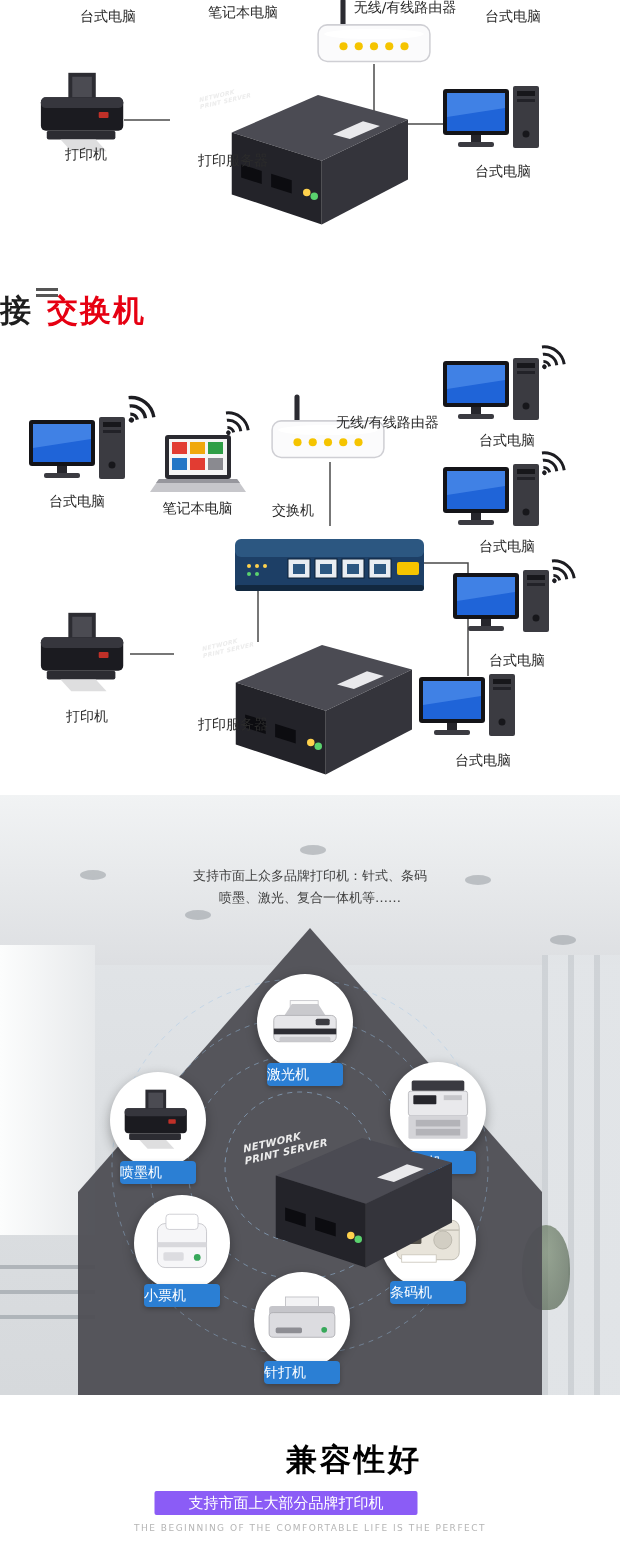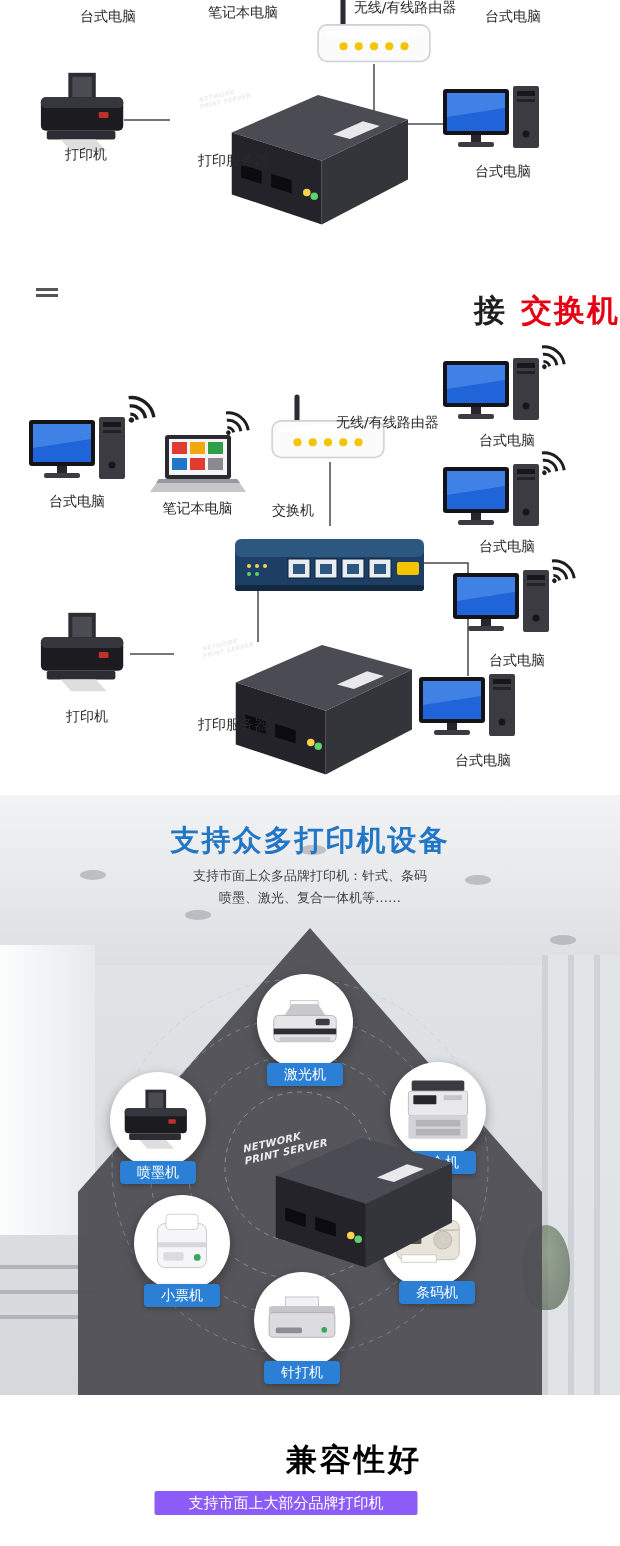--- a/index.html
+++ b/index.html
@@ -9,21 +9,21 @@
   .sec { position:absolute; left:0; width:572px; }
   .dev { position:absolute; }
   .dev svg, svg.dev { display:block; width:100%; height:100%; }
   .lbl { position:absolute; font-size:14px; color:#2b2b2b; text-align:center; white-space:nowrap; }
   .lbl.left { text-align:left; }
   .lines { position:absolute; left:0; top:0; pointer-events:none; }
   .cline { stroke:#4a4a4a; stroke-width:1.5; fill:none; }
   .wifi { position:absolute; transform:rotate(38deg); }
 
   
-  .h2-wrap { position:absolute; top:10px; left:0; width:620px; text-align:right; font-size:31px; font-weight:bold; letter-spacing:2px; }
+  .h2-wrap { position:absolute; top:10px; left:0; width:620px; text-align:left; font-size:31px; font-weight:bold; letter-spacing:2px; }
   .h2-black { color:#1e1e1e; margin-right:14px; }
   .h2-red { color:#e60012; }
   .subhead { position:absolute; top:58px; left:0; width:620px; text-align:center; font-size:10px; color:#9a9a9a; letter-spacing:1.2px; }
   .deco { position:absolute; left:36px; top:8px; }
   .deco i { display:block; width:22px; height:3px; background:#555; margin-bottom:3px; }
 
   
   .ps { position:absolute; }
   .ps-label { position:absolute; left:26%; top:13%; transform:rotate(-13deg) skewX(-6deg); color:#ececec; font-weight:bold; font-style:italic; font-size:6px; line-height:1.15; letter-spacing:.3px; display:flex; flex-direction:column; pointer-events:none; }
   .ps.big .ps-label { font-size:10px; left:24%; top:12%; }
@@ -33,21 +33,21 @@
   .ceil { position:absolute; left:0; top:0; width:620px; height:170px; background:linear-gradient(180deg,#f1f3f4,#dddfe2); }
   .light { position:absolute; width:26px; height:10px; border-radius:50%; background:#979da2; opacity:.55; }
   .win-left { position:absolute; left:0; top:150px; width:95px; height:290px; background:linear-gradient(90deg,#fcfdfd,#e7e9eb); }
   .rail { position:absolute; left:0; width:95px; height:4px; background:#a5abb0; opacity:.8; }
   .win-right { position:absolute; right:0; top:160px; width:78px; height:440px; background:repeating-linear-gradient(90deg,#cdd1d5 0 6px,#e2e5e8 6px 26px); opacity:.9; }
   .plant { position:absolute; right:50px; top:430px; width:48px; height:85px; border-radius:50% 50% 42% 42%; background:radial-gradient(ellipse at 50% 32%,#6d8164,#4d5e48 72%); opacity:.65; }
   .s3-title { position:absolute; top:26px; left:0; width:620px; text-align:center; font-size:29px; font-weight:bold; color:#2276c6; letter-spacing:2px; }
   .s3-sub { position:absolute; left:0; width:620px; text-align:center; font-size:13px; color:#3f3f3f; }
   .circ { position:absolute; width:96px; height:96px; border-radius:50%; background:#fff; box-shadow:0 4px 12px rgba(0,0,0,.32); display:flex; align-items:center; justify-content:center; }
   .circ svg { width:74px; height:66px; display:block; }
-  .pill { position:absolute; width:76px; height:23px; background:#2b7fd4; color:#fff; font-size:14px; line-height:23px; text-align:center; border-radius:4px; box-shadow:0 2px 5px rgba(0,0,0,.25); }
+  .pill { position:absolute; width:76px; height:23px; background:#2b7fd4; color:#fff; font-size:14px; line-height:23px; border-radius:4px; box-shadow:0 2px 5px rgba(0,0,0,.25); }
 
   
   .s4-title { position:absolute; top:44px; left:0; width:620px; text-align:center; font-size:31px; font-weight:bold; color:#000000; letter-spacing:3px;margin-left:44px; }
   .s4-bar { position:absolute; top:96px; left:50%; transform:translateX(-50%); background:#8b5cf6; color:#fff; font-size:15px; line-height:24px; padding:0 34px; border-radius:2px; white-space:nowrap; }
   .s4-cap { position:absolute; top:128px; left:0; width:620px; text-align:center; font-size:9px; color:#b5b5b5; letter-spacing:1.5px; }
 </style>
 </head>
 <body>
 
 <svg style="position:absolute;width:0;height:0;overflow:hidden" aria-hidden="true">
@@ -321,21 +321,20 @@
     <svg class="lines" width="620" height="600">
       <polygon points="310,133 542,397 542,600 78,600 78,397" fill="#4f4f55" opacity="0.96"></polygon>
     </svg>
     <svg class="lines" width="620" height="600">
       <circle cx="300" cy="372" r="75" fill="none" stroke="#9cc3e8" stroke-dasharray="5 5" opacity="0.55"></circle>
       <circle cx="300" cy="372" r="112" fill="none" stroke="#9cc3e8" stroke-dasharray="5 5" opacity="0.5"></circle>
       <circle cx="300" cy="372" r="150" fill="none" stroke="#9cc3e8" stroke-dasharray="5 5" opacity="0.45"></circle>
       <circle cx="300" cy="372" r="188" fill="none" stroke="#9cc3e8" stroke-dasharray="5 5" opacity="0.4"></circle>
     </svg>
 
-    <div class="s3-title">支持众多打印机设备</div>
     <div class="s3-sub" style="top:94px">喷墨、激光、复合一体机等……</div>
     <div class="s3-sub" style="top:72px">支持市面上众多品牌打印机：针式、条码</div>
 
     <div class="circ" style="left:257px;top:179px">
       <svg>
           <use href="#sym-laser" width="100%" height="100%"></use>
         </svg>
     </div>
     <div class="pill" style="left:267px;top:268px">激光机</div>
 
@@ -358,21 +357,21 @@
           <use href="#sym-receipt" width="100%" height="100%"></use>
         </svg>
     </div>
     <div class="pill" style="left:144px;top:489px">小票机</div>
 
     <div class="circ" style="left:380px;top:397px">
       <svg>
           <use href="#sym-barcode" width="100%" height="100%"></use>
         </svg>
     </div>
-    <div class="pill" style="left:399px;top:486px">条码机</div>
+    <div class="pill" style="left:390px;top:486px">条码机</div>
 
     <div class="circ" style="left:254px;top:477px">
       <svg>
           <use href="#sym-dotmatrix" width="100%" height="100%"></use>
         </svg>
     </div>
     <div class="pill" style="left:264px;top:566px">针打机</div>
 
     <div class="ps big" style="left:212px;top:328px;width:128px;height:92px">
       <svg>
@@ -381,15 +380,16 @@
       <div class="ps-label">
         <span>NETWORK</span>
         <span>PRINT SERVER</span>
       </div>
     </div>
   </div>
 
   <div class="sec" style="top:1395px;height:151px;background:#fff">
     <div class="s4-title">兼容性好</div>
     <div class="s4-bar">支持市面上大部分品牌打印机</div>
+    <div class="s4-cap">THE BEGINNING OF THE COMFORTABLE LIFE IS THE PERFECT</div>
   </div>
 
 </div>
 
 </body></html>

